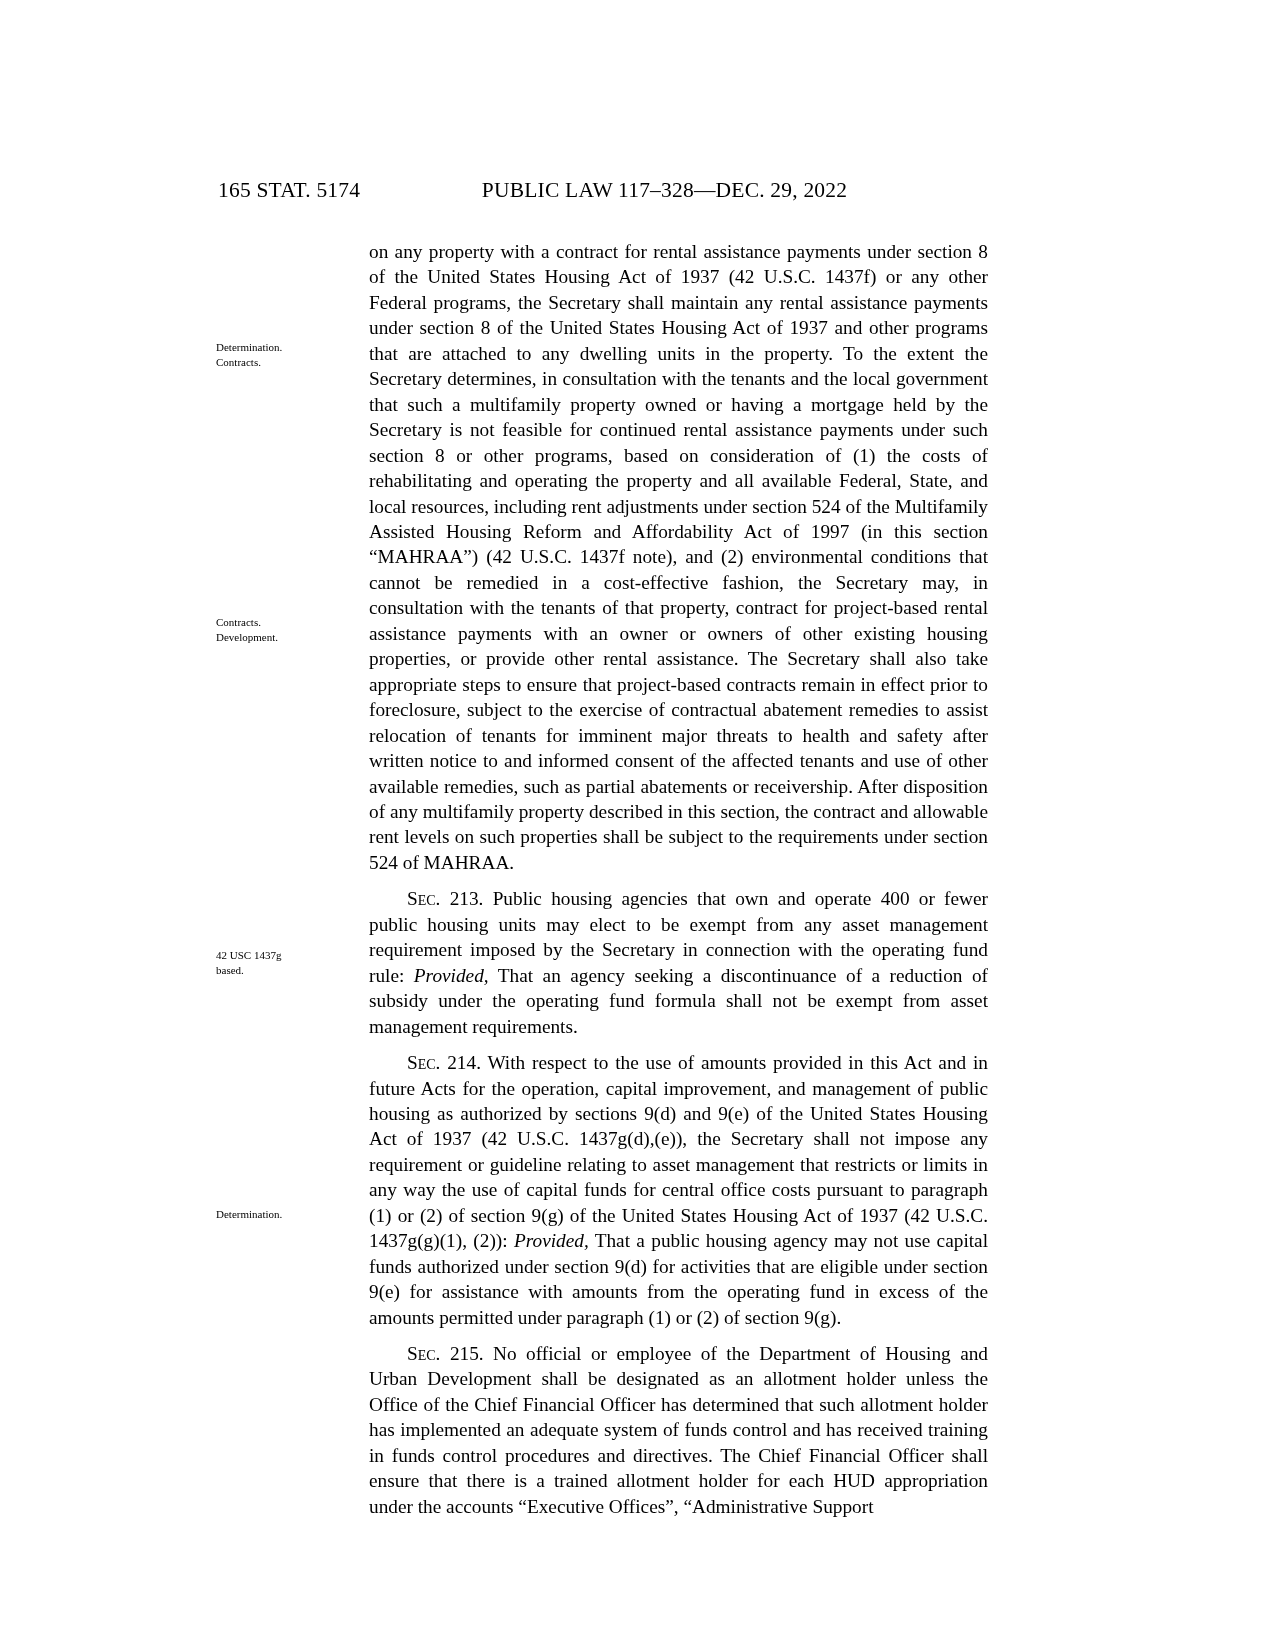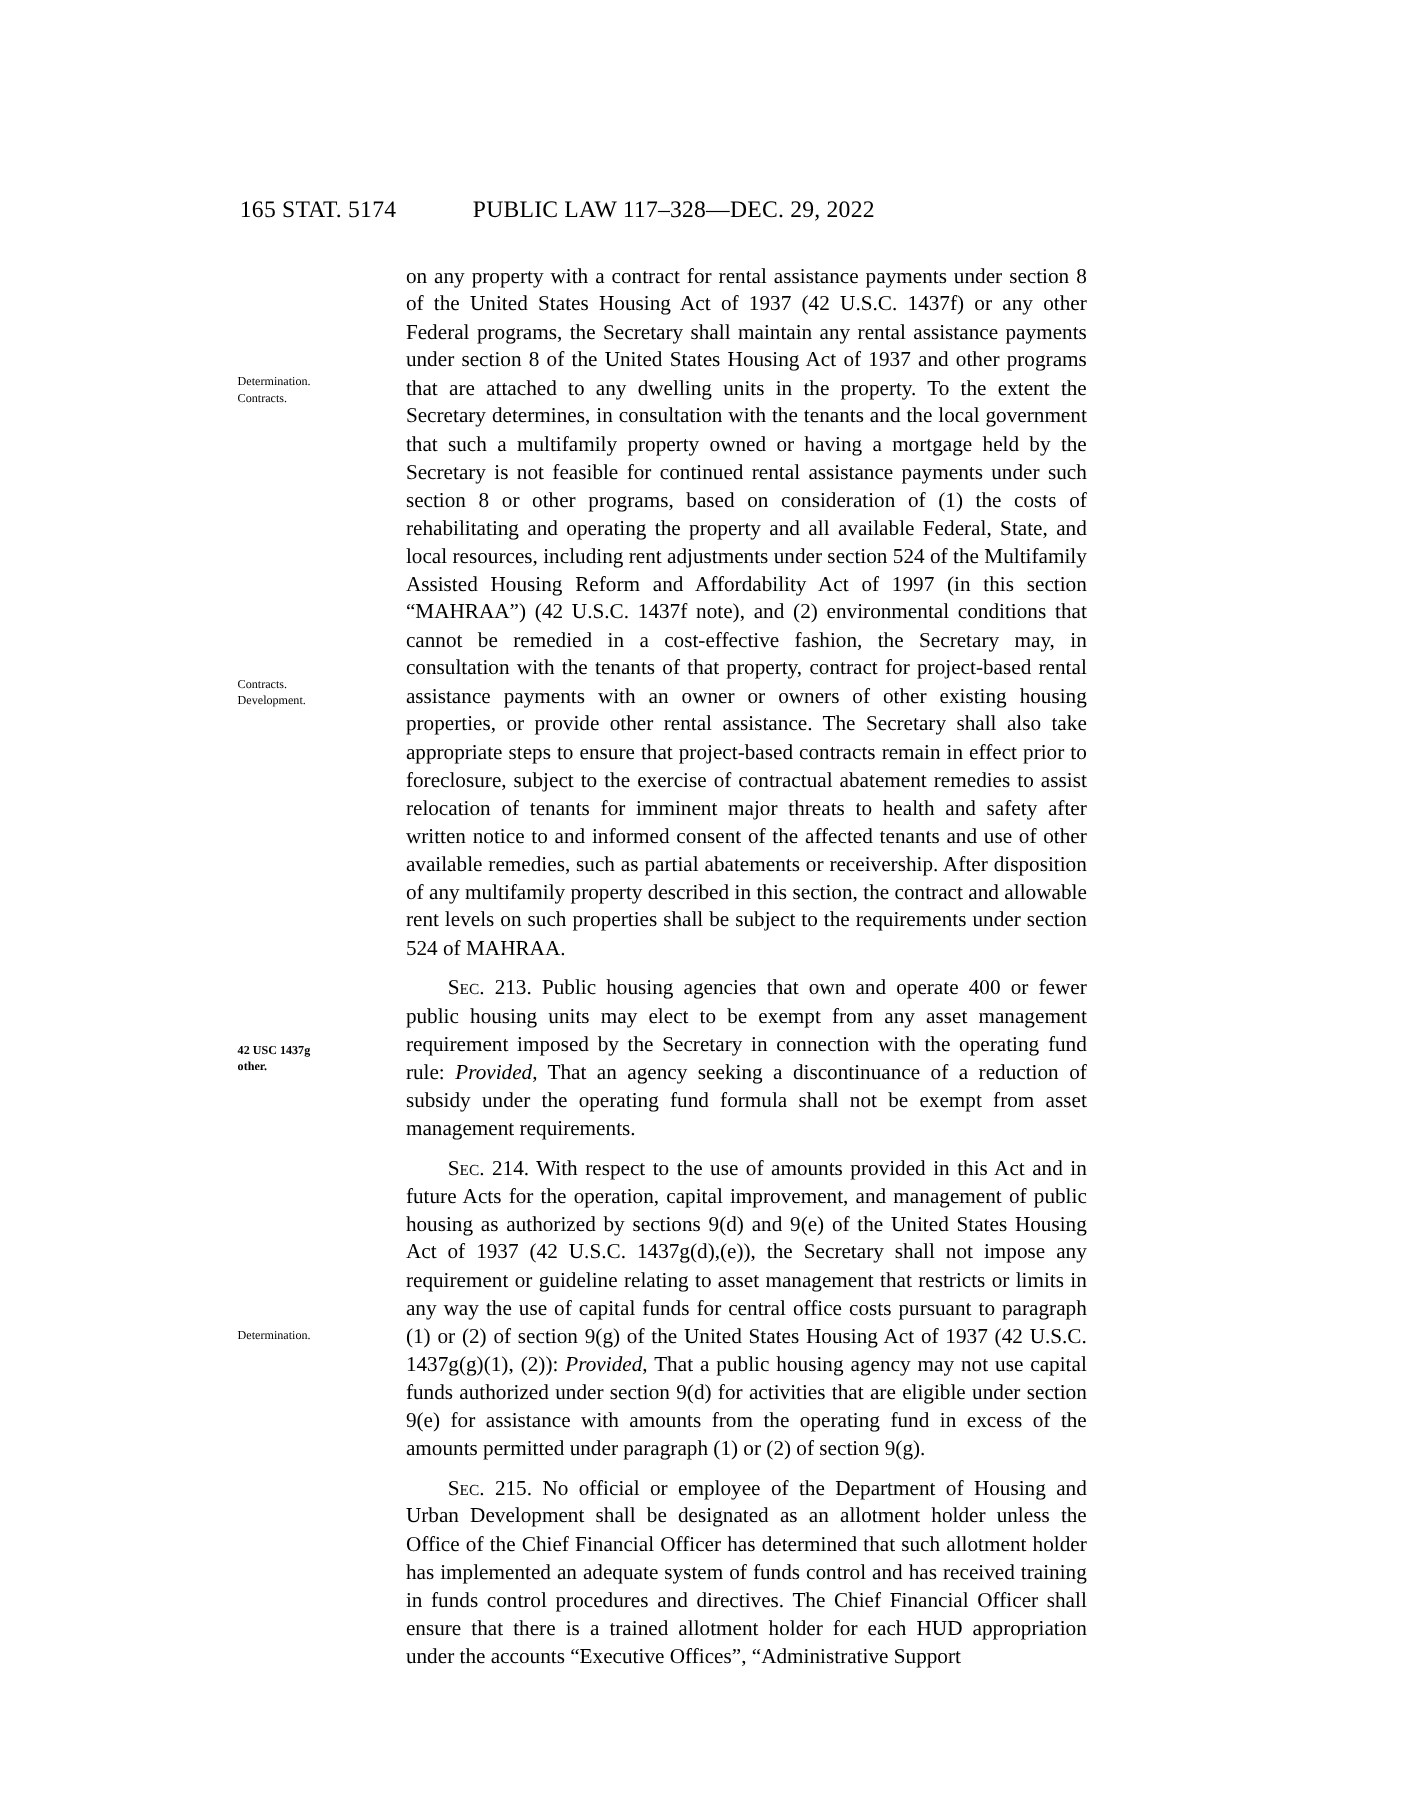--- a/index.html
+++ b/index.html
@@ -28,21 +28,21 @@
     left: 218px;
     width: 790px;
     font-size: 21.5px;
     letter-spacing: 0.2px;
   }
   .running-head .stat {
     display: inline-block;
   }
   .running-head .law {
     display: inline-block;
-    margin-left: 64px;
+    margin-left: 116px;
   }
 
   
   .margin-notes {
     position: absolute;
     left: 216px;
     top: 230px;
     width: 130px;
   }
   .margin-note {
@@ -96,23 +96,23 @@
 
   <div class="margin-notes">
       <div class="margin-note" style="top: 110px;">
         <span>Determination.</span>
         <span>Contracts.</span>
       </div>
       <div class="margin-note" style="top: 385px;">
         <span>Contracts.</span>
         <span>Development.</span>
       </div>
-      <div class="margin-note" style="top: 718px; font-weight: bold;">
+      <div class="margin-note" style="top: 718px;">
         <span>42 USC 1437g</span>
-        <span>other.</span>
+        <span>based.</span>
       </div>
       <div class="margin-note" style="top: 977px;">
         <span>Determination.</span>
       </div>
     </div>
 
   <div class="body-col">
       <p>on any property with a contract for rental assistance payments under section 8 of the United States Housing Act of 1937 (42 U.S.C. 1437f) or any other Federal programs, the Secretary shall maintain any rental assistance payments under section 8 of the United States Housing Act of 1937 and other programs that are attached to any dwelling units in the property. To the extent the Secretary determines, in consultation with the tenants and the local government that such a multifamily property owned or having a mortgage held by the Secretary is not feasible for continued rental assistance payments under such section 8 or other programs, based on consideration of (1) the costs of rehabilitating and operating the property and all available Federal, State, and local resources, including rent adjustments under section 524 of the Multifamily Assisted Housing Reform and Affordability Act of 1997 (in this section “MAHRAA”) (42 U.S.C. 1437f note), and (2) environmental conditions that cannot be remedied in a cost-effective fashion, the Secretary may, in consultation with the tenants of that property, contract for project-based rental assistance payments with an owner or owners of other existing housing properties, or provide other rental assistance. The Secretary shall also take appropriate steps to ensure that project-based contracts remain in effect prior to foreclosure, subject to the exercise of contractual abatement remedies to assist relocation of tenants for imminent major threats to health and safety after written notice to and informed consent of the affected tenants and use of other available remedies, such as partial abatements or receivership. After disposition of any multifamily property described in this section, the contract and allowable rent levels on such properties shall be subject to the requirements under section 524 of MAHRAA.</p>
       <p class="indent"><span class="lead-indent"></span><span class="secnum">Sec.</span> 213. Public housing agencies that own and operate 400 or fewer public housing units may elect to be exempt from any asset management requirement imposed by the Secretary in connection with the operating fund rule: <em>Provided,</em> That an agency seeking a discontinuance of a reduction of subsidy under the operating fund formula shall not be exempt from asset management requirements.</p>
       <p class="indent"><span class="lead-indent"></span><span class="secnum">Sec.</span> 214. With respect to the use of amounts provided in this Act and in future Acts for the operation, capital improvement, and management of public housing as authorized by sections 9(d) and 9(e) of the United States Housing Act of 1937 (42 U.S.C. 1437g(d),(e)), the Secretary shall not impose any requirement or guideline relating to asset management that restricts or limits in any way the use of capital funds for central office costs pursuant to paragraph (1) or (2) of section 9(g) of the United States Housing Act of 1937 (42 U.S.C. 1437g(g)(1), (2)): <em>Provided,</em> That a public housing agency may not use capital funds authorized under section 9(d) for activities that are eligible under section 9(e) for assistance with amounts from the operating fund in excess of the amounts permitted under paragraph (1) or (2) of section 9(g).</p>

